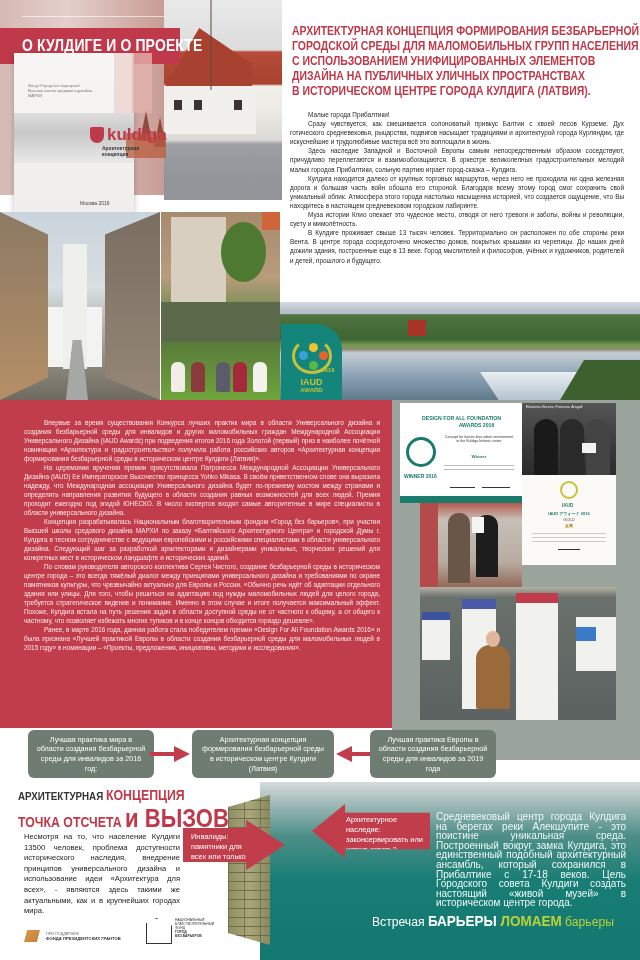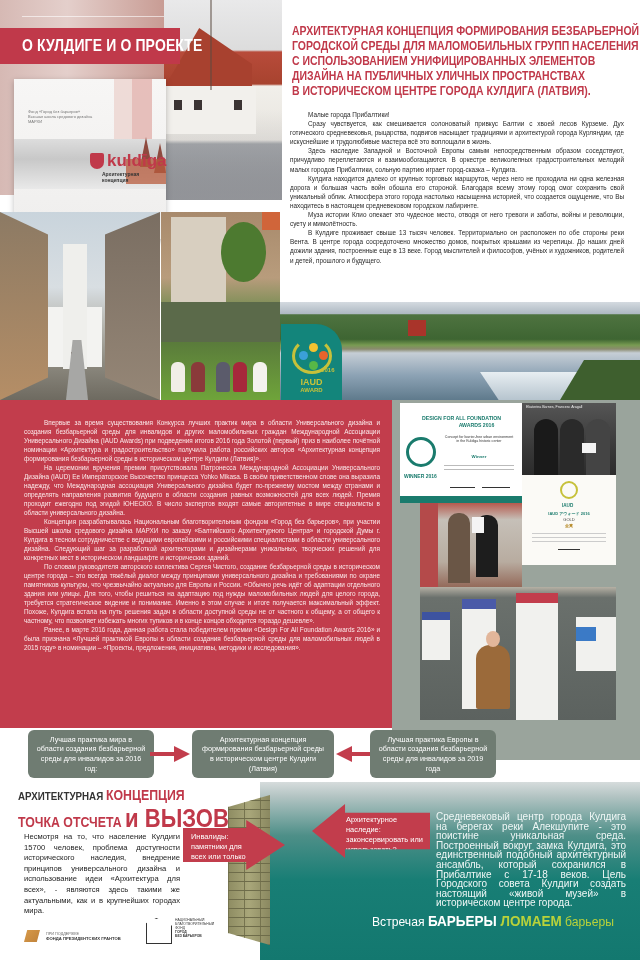--- a/index.html
+++ b/index.html
@@ -142,21 +142,21 @@
   <div class="win" style="left:10px;top:100px;"></div>
   <div class="win" style="left:30px;top:100px;"></div>
   <div class="win" style="left:70px;top:100px;"></div>
   <div class="tree"></div>
 </div>
 
 <div class="abs ribbon" style="left:0;top:28px;width:180px;height:36px;">
   <span style="transform:scaleX(.82);transform-origin:left center;white-space:nowrap;display:inline-block;">О КУЛДИГЕ И О ПРОЕКТЕ</span>
 </div>
 
-<div class="abs book" style="left:14px;top:79px;width:152px;height:160px;">
+<div class="abs book" style="left:14px;top:53px;width:120px;height:160px;">
   <div class="band" style="left:118px;top:0;width:20px;height:60px;background:#e2b2ac;"></div>
   <div class="band" style="left:100px;top:0;width:18px;height:60px;background:#ecd4d0;"></div>
   <div class="tiny" style="left:14px;top:30px;">
     <div>Фонд «Город без барьеров»</div>
     <div>Высшая школа средового дизайна</div>
     <div>МАРХИ</div>
   </div>
   <div class="city" style="top:60px;height:50px;"></div>
   <div class="spire" style="left:126px;top:58px;"></div>
   <div class="spire" style="left:140px;top:64px;"></div>
@@ -323,21 +323,21 @@
 </div>
 <div class="abs red-arrow" style="left:312px;top:804px;width:118px;height:54px;clip-path: polygon(0 50%, 28% 0, 28% 16%, 100% 16%, 100% 84%, 28% 84%, 28% 100%); padding:11px 0 0 34px;">
   <div style="width:78px;">Архитектурное наследие: законсервировать или использовать?</div>
 </div>
 
 <div class="abs concept-title" style="left:18px;top:788px;">
   <div class="ct-a"><span>АРХИТЕКТУРНАЯ </span><span class="hl">КОНЦЕПЦИЯ</span></div>
   <div class="ct-b" style="margin-top:2px;"><span>ТОЧКА ОТСЧЕТА</span> <span class="big">и ВЫЗОВ</span></div>
 </div>
 
-<div class="abs body-left" style="left:24px;top:832px;width:156px;">Несмотря на то, что население Кулдиги 15700 человек, проблема доступности исторического наследия, внедрение принципов универсального дизайна и использование идеи «Архитектура для всех», - являются здесь такими же актуальными, как и в крупнейших городах мира.</div>
+<div class="abs body-left" style="left:24px;top:832px;width:156px;">Несмотря на то, что население Кулдиги 13500 человек, проблема доступности исторического наследия, внедрение принципов универсального дизайна и использование идеи «Архитектура для всех», - являются здесь такими же актуальными, как и в крупнейших городах мира.</div>
 
 <div class="abs logo-fund" style="left:24px;top:930px;">
   <span class="mark"></span>
   <span>
     <div class="txt1">ПРИ ПОДДЕРЖКЕ</div>
     <div class="txt2">ФОНДА ПРЕЗИДЕНТСКИХ ГРАНТОВ</div>
   </span>
 </div>
 <div class="abs logo-city" style="left:146px;top:918px;display:flex;gap:3px;">
   <span class="mark"></span>

